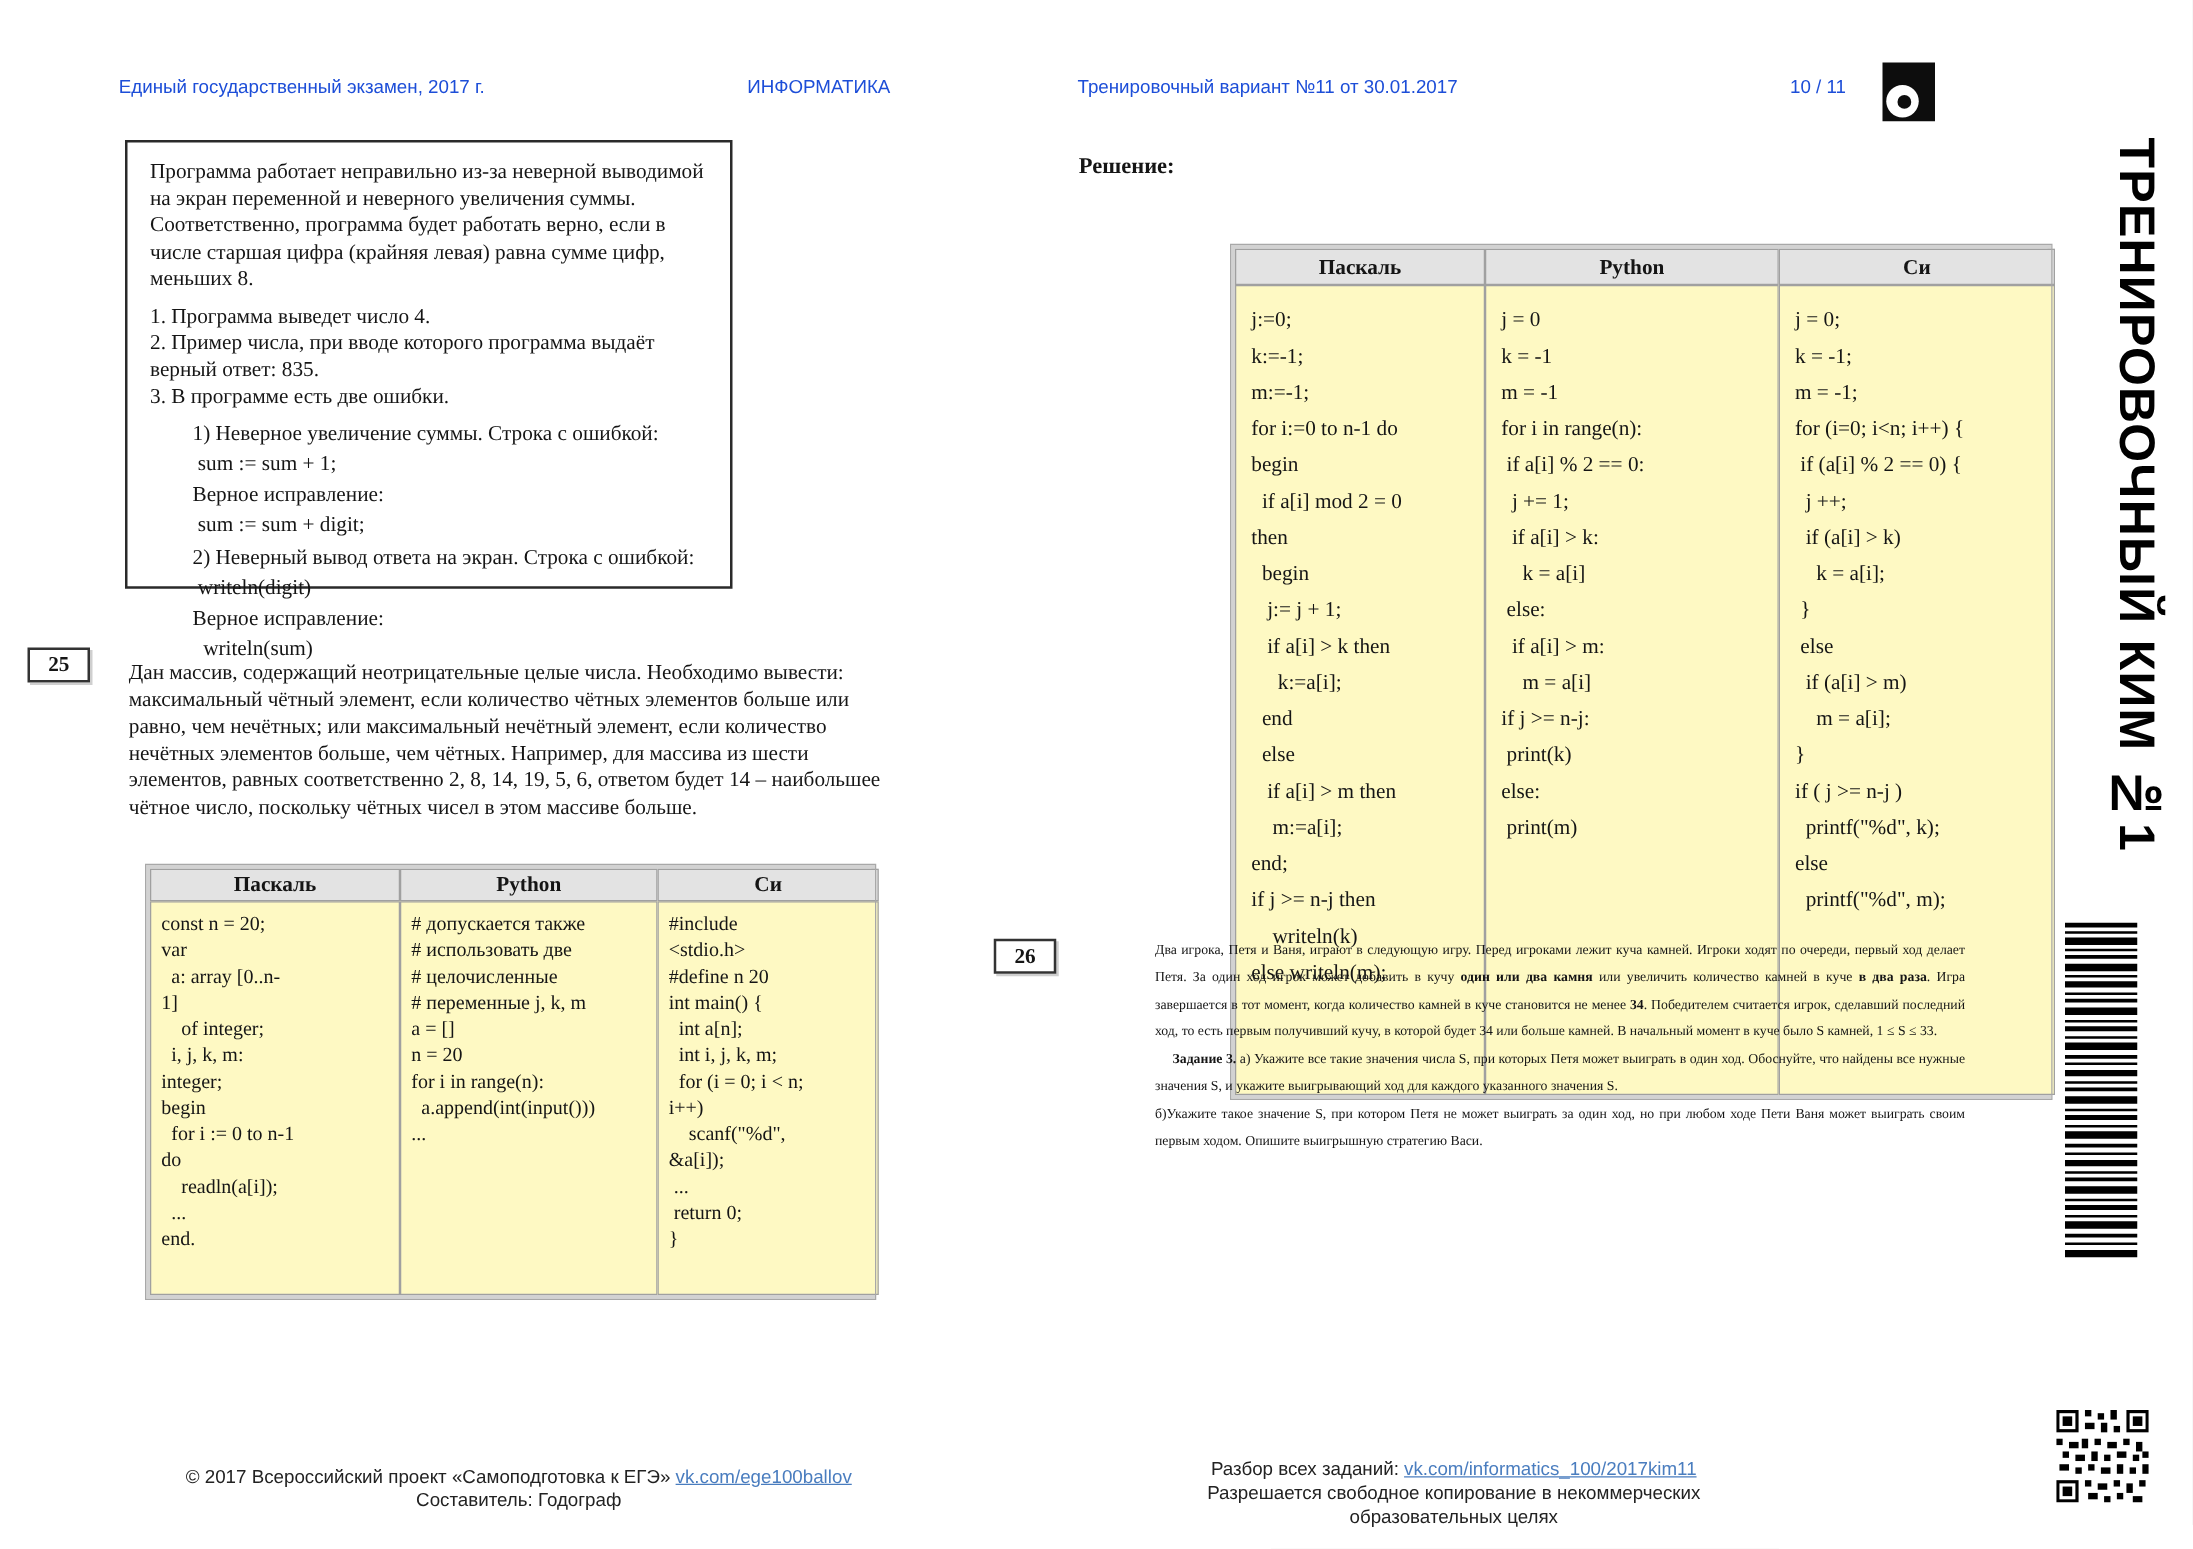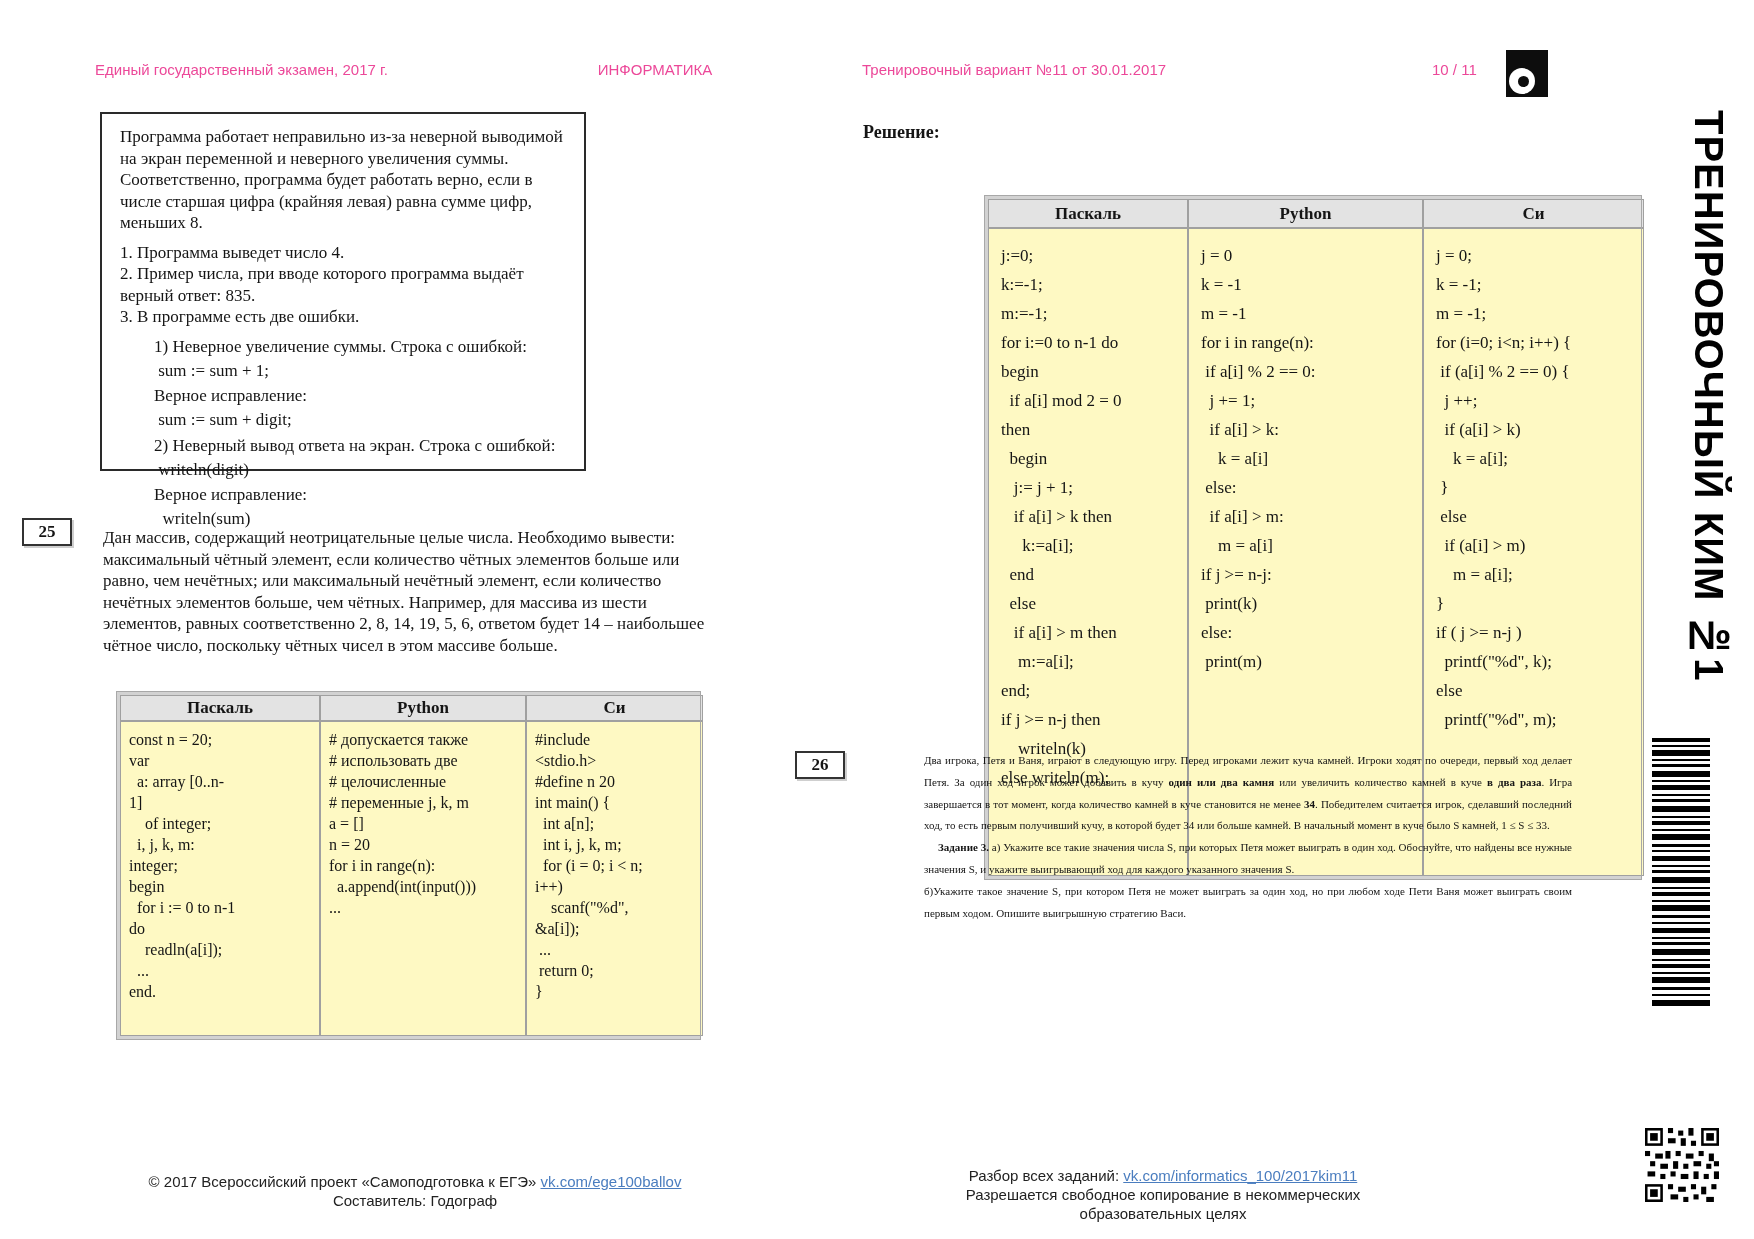--- a/index.html
+++ b/index.html
@@ -1,20 +1,20 @@
 <!DOCTYPE html>
 <html><head>
 <meta charset="utf-8">
 <style>
   html,body{margin:0;padding:0;background:#f2f2f2;}
   #page{position:relative;width:1754px;height:1239px;background:#ffffff;
         font-family:"Liberation Serif",serif;color:#151515;overflow:hidden;}
 
   
-  .hdr{position:absolute;top:61px;font:15px/18px "Liberation Sans",sans-serif;color:#ec4899;}
+  .hdr{position:absolute;top:61px;font:15px/18px "Liberation Sans",sans-serif;color:#1d4ed8;}
   .hdr-left{left:95px;}
   .hdr-center{left:560px;width:190px;text-align:center;}
   .hdr-right{left:862px;}
   .hdr-page{left:1432px;}
 
   
   .logo{position:absolute;left:1506px;top:50px;width:42px;height:47px;background:#0d0d0d;}
   .logo .c1{position:absolute;left:3px;top:18px;width:26px;height:26px;border-radius:50%;background:#ffffff;}
   .logo .c2{position:absolute;left:12px;top:26px;width:11px;height:11px;border-radius:50%;background:#0d0d0d;}
 

